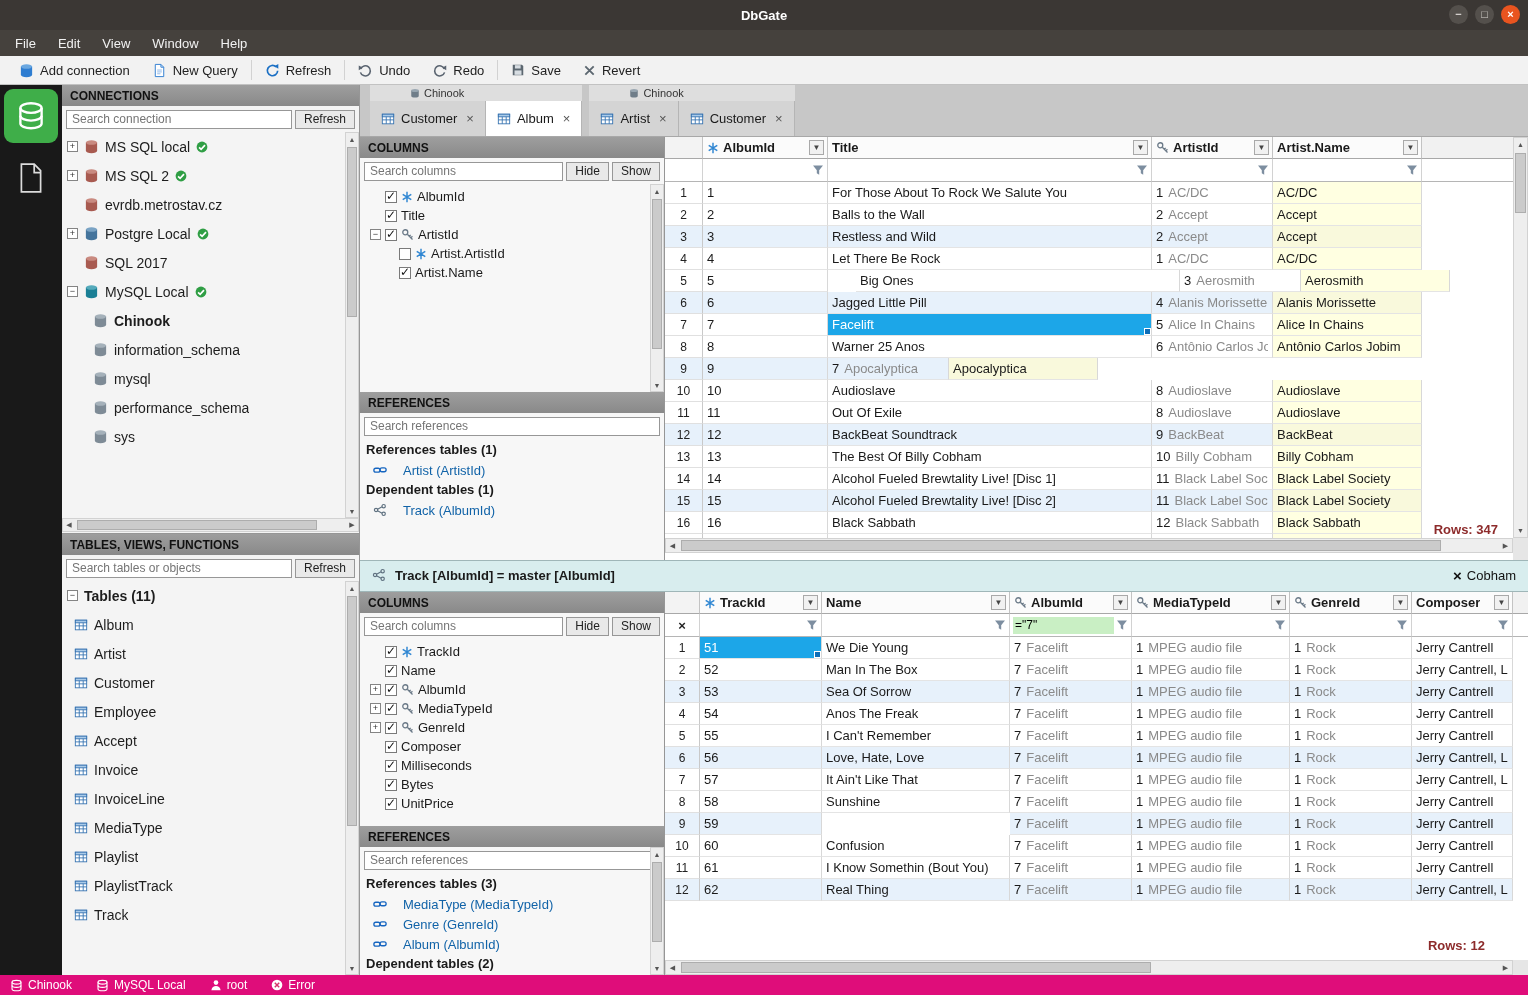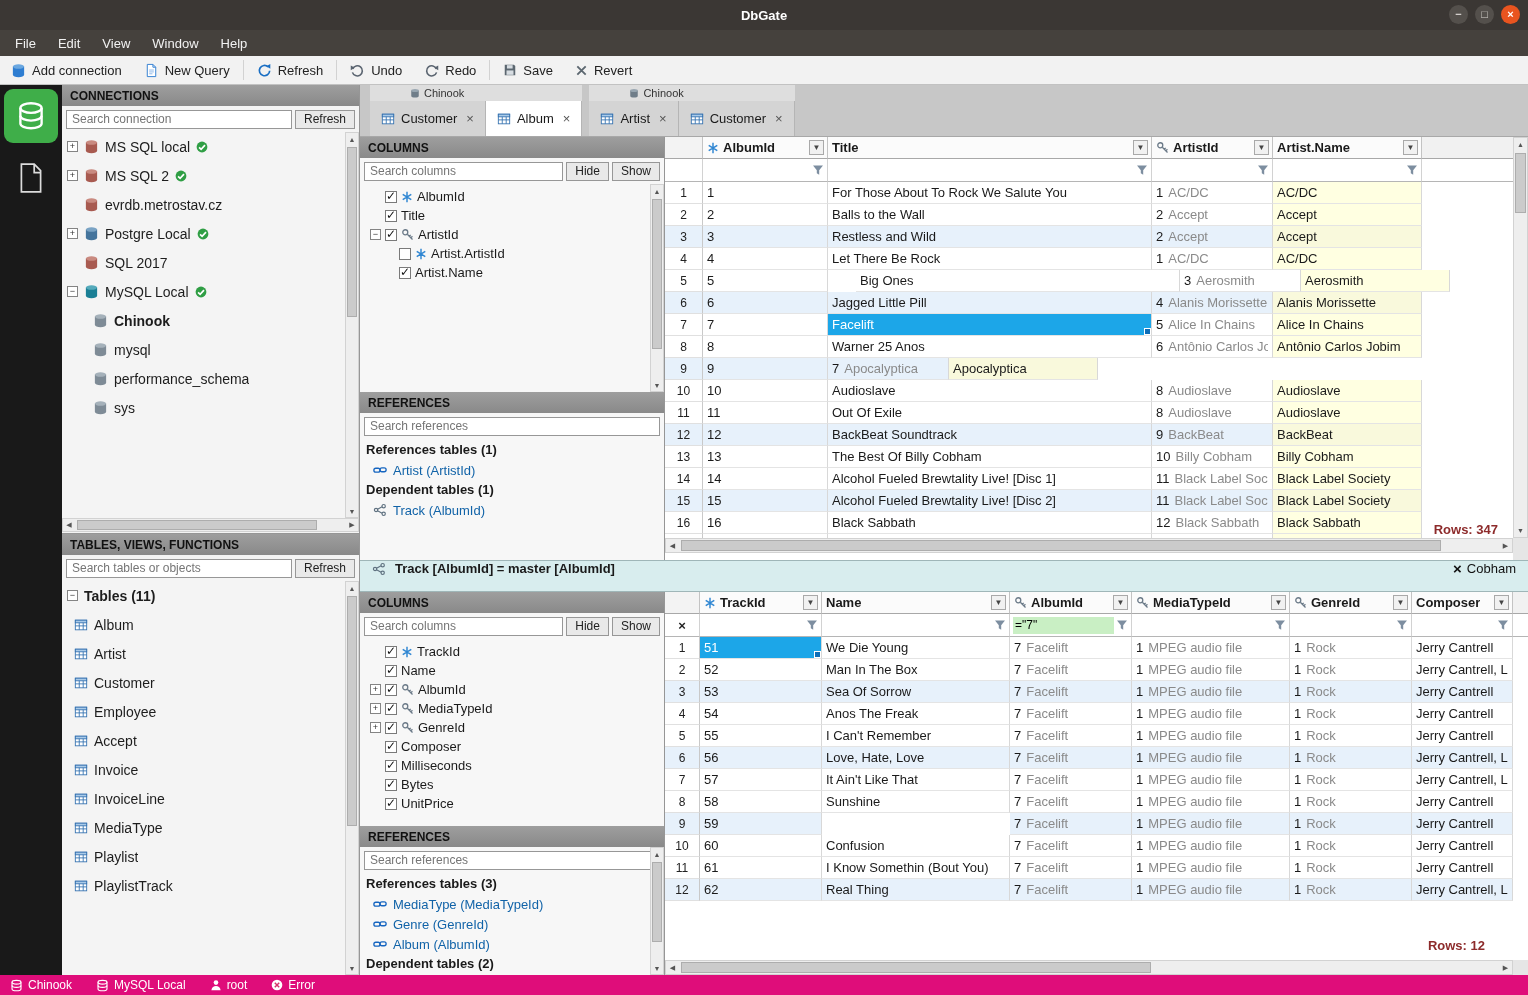--- a/index.html
+++ b/index.html
@@ -12,21 +12,21 @@
   .titlebar{position:absolute;left:0;top:0;width:100%;height:30px;background:#3b3734;color:#fff;
     display:flex;align-items:center;justify-content:center;font-weight:bold;font-size:13px;}
   .winbtns{position:absolute;right:8px;top:5px;display:flex;gap:7px;}
   .winbtn{width:19px;height:19px;border-radius:50%;background:#54504c;color:#d8d4d0;
     display:flex;align-items:center;justify-content:center;font-size:11px;line-height:1;cursor:pointer;}
   .winbtn.close{background:#e9541f;color:#fff;}
   .menubar{position:absolute;left:0;top:30px;width:100%;height:26px;background:#45413d;
     display:flex;align-items:center;padding:0 4px;}
   .menu-item{color:#f2f2f2;font-size:13px;padding:3px 11px;cursor:pointer;}
   .toolbar{position:absolute;left:0;top:56px;width:100%;height:29px;background:#f2f2f2;
-    border-bottom:1px solid #c2c2c2;display:flex;align-items:stretch;padding-left:0;}
+    border-bottom:1px solid #c2c2c2;display:flex;align-items:stretch;padding-left:8px;}
   .tb-btn{display:flex;align-items:center;gap:6px;padding:0 11px;font-size:13px;color:#222;cursor:pointer;}
   .tb-sep{width:1px;background:#d2d2d2;margin:4px 2px;}
 
   
   .workspace{position:absolute;left:0;top:85px;width:1528px;height:890px;background:#e6e6e6;}
   .leftstrip{position:absolute;left:0;top:0;width:62px;height:890px;background:#191919;}
   .logo-tile{position:absolute;left:4px;top:4px;width:54px;height:54px;background:#3fae49;border-radius:9px;
     display:flex;align-items:center;justify-content:center;cursor:pointer;}
   .file-tile{position:absolute;left:15px;top:74px;width:32px;height:38px;
     display:flex;align-items:center;justify-content:center;cursor:pointer;}
@@ -48,21 +48,21 @@
     text-align:center;color:#333;flex:none;cursor:pointer;}
   .spacer{flex:none;}
   .icon{display:inline-flex;flex:none;align-items:center;justify-content:center;}
 
   .cols-row{display:flex;align-items:center;height:19px;gap:4px;padding-left:10px;font-size:13px;
     cursor:pointer;white-space:nowrap;}
   .cols-row.child{padding-left:24px;}
   .checkbox{width:12px;height:12px;border:1px solid #7a7a7a;background:#fff;flex:none;position:relative;cursor:pointer;}
   .checkbox.checked::after{content:"✓";position:absolute;left:0;top:-3px;font-size:12px;color:#111;}
   .ref-heading{font-weight:bold;font-size:13px;padding:2px 6px;height:20px;white-space:nowrap;}
-  .ref-link{display:flex;align-items:center;gap:6px;padding:0 6px 0 13px;height:20px;color:#1163a8;
+  .ref-link{display:flex;align-items:center;gap:16px;padding:0 6px 0 13px;height:20px;color:#1163a8;
     font-size:13px;cursor:pointer;white-space:nowrap;}
 
   
   .tabstrip{position:absolute;background:#c7c7c7;border-bottom:1px solid #a8a8a8;display:flex;
     align-items:flex-end;padding-left:10px;overflow:hidden;}
   .tab-group{display:flex;flex-direction:column;margin-right:7px;height:52px;}
   .tab-group-label{height:17px;background:#dedede;display:flex;align-items:center;gap:4px;font-size:11px;
     color:#333;padding-left:40px;}
   .tab-row{display:flex;height:35px;}
   .tab{display:flex;align-items:center;gap:6px;padding:0 11px;background:#d4d4d4;
@@ -97,21 +97,21 @@
   .g-row.alt .g-cell,.g-row.alt .g-rownum{background:#e7f1fb;}
   .g-cell.computed{background:#ffffe1;}
   .g-row.alt .g-cell.computed{background:#f9f9dc;}
   .g-cell .refname{color:#8a8a8a;overflow:hidden;}
   .g-cell.selected{background:#1ca6e8;color:#fff;}
   .fill-handle{position:absolute;right:0;bottom:0;width:7px;height:7px;background:#0e6eb8;border:1px solid #fff;}
   .rows-label{position:absolute;font-size:13px;font-weight:bold;color:#8d2b2b;}
 
   
   .join-bar{position:absolute;background:#d8edee;border-top:1px solid #9fb6b8;border-bottom:1px solid #9fb6b8;
-    display:flex;align-items:flex-end;padding:15px 12px;gap:9px;}
+    display:flex;align-items:flex-start;padding:7px 12px;gap:9px;}
   .join-title{font-weight:bold;font-size:13px;}
   .join-close{margin-left:auto;display:flex;align-items:center;gap:5px;cursor:pointer;font-size:13px;color:#111;}
   .join-close .x{font-weight:bold;font-size:15px;line-height:1;}
 
   
   .sb{position:absolute;background:#eeeeee;border:1px solid #d2d2d2;}
   .sb .arr{position:absolute;display:flex;align-items:center;justify-content:center;font-size:7px;color:#555;cursor:pointer;}
   .sb .thumb{position:absolute;background:#cbcbcb;border:1px solid #adadad;cursor:pointer;}
   .corner-sq{position:absolute;background:#e6e6e6;}
 
@@ -332,20 +332,30 @@
             <span class="lbl" style="font-weight: bold;">Chinook</span>
           </div>
           <div class="tree-row">
             <span class="spacer" style="width: 20px;"></span>
             <span class="icon">
               <svg width="15" height="15" viewBox="0 0 16 16">
                 <path fill="#7e8b96" d="M2 3.8v8.8c0 1.5 2.7 2.6 6 2.6s6-1.1 6-2.6V3.8z"></path>
                 <ellipse cx="8" cy="3.8" rx="6" ry="2.4" fill="#a5b1ba"></ellipse>
               </svg>
             </span>
+            <span class="lbl">information_schema</span>
+          </div>
+          <div class="tree-row">
+            <span class="spacer" style="width: 20px;"></span>
+            <span class="icon">
+              <svg width="15" height="15" viewBox="0 0 16 16">
+                <path fill="#7e8b96" d="M2 3.8v8.8c0 1.5 2.7 2.6 6 2.6s6-1.1 6-2.6V3.8z"></path>
+                <ellipse cx="8" cy="3.8" rx="6" ry="2.4" fill="#a5b1ba"></ellipse>
+              </svg>
+            </span>
             <span class="lbl">mysql</span>
           </div>
           <div class="tree-row">
             <span class="spacer" style="width: 20px;"></span>
             <span class="icon">
               <svg width="15" height="15" viewBox="0 0 16 16">
                 <path fill="#7e8b96" d="M2 3.8v8.8c0 1.5 2.7 2.6 6 2.6s6-1.1 6-2.6V3.8z"></path>
                 <ellipse cx="8" cy="3.8" rx="6" ry="2.4" fill="#a5b1ba"></ellipse>
               </svg>
             </span>
@@ -487,20 +497,31 @@
           <div class="tree-row">
             <span class="spacer" style="width: 1px;"></span>
             <span class="icon">
               <svg width="14" height="14" viewBox="0 0 16 16">
                 <rect x="1.5" y="2.5" width="13" height="11" fill="#fff" stroke="#3572b0"></rect>
                 <rect x="1.5" y="2.5" width="13" height="3" fill="#a9cae8" stroke="#3572b0"></rect>
                 <path stroke="#3572b0" fill="none" d="M1.5 9h13M6 5.5v8M10.5 5.5v8"></path>
               </svg>
             </span>
             <span class="lbl">PlaylistTrack</span>
+          </div>
+          <div class="tree-row">
+            <span class="spacer" style="width: 1px;"></span>
+            <span class="icon">
+              <svg width="14" height="14" viewBox="0 0 16 16">
+                <rect x="1.5" y="2.5" width="13" height="11" fill="#fff" stroke="#3572b0"></rect>
+                <rect x="1.5" y="2.5" width="13" height="3" fill="#a9cae8" stroke="#3572b0"></rect>
+                <path stroke="#3572b0" fill="none" d="M1.5 9h13M6 5.5v8M10.5 5.5v8"></path>
+              </svg>
+            </span>
+            <span class="lbl">Track</span>
           </div>
         </div>
       <div class="sb" style="left:283px;top:47px;width:14px;height:394px;">
         <div class="arr" style="top:0;left:0;right:0;height:12px;">▲</div>
         <div class="thumb" style="top:14px;left:1px;right:1px;height:230px;"></div>
         <div class="arr" style="bottom:0;left:0;right:0;height:12px;">▼</div>
       </div>
     </div>
 
     <div class="tabstrip" id="tabstrip" style="left:360px;top:0;width:1168px;height:52px;">

